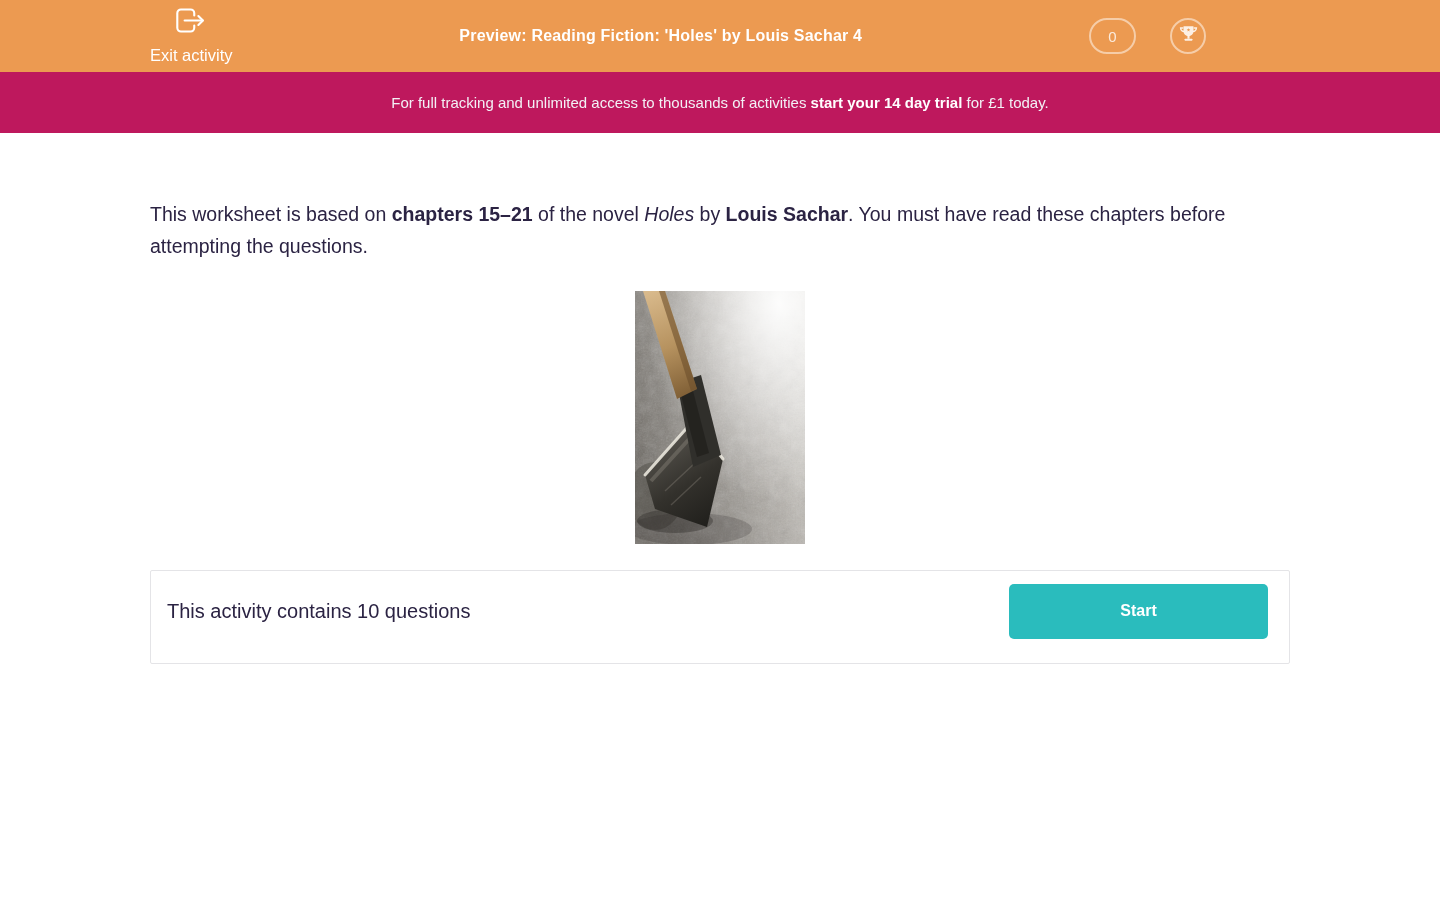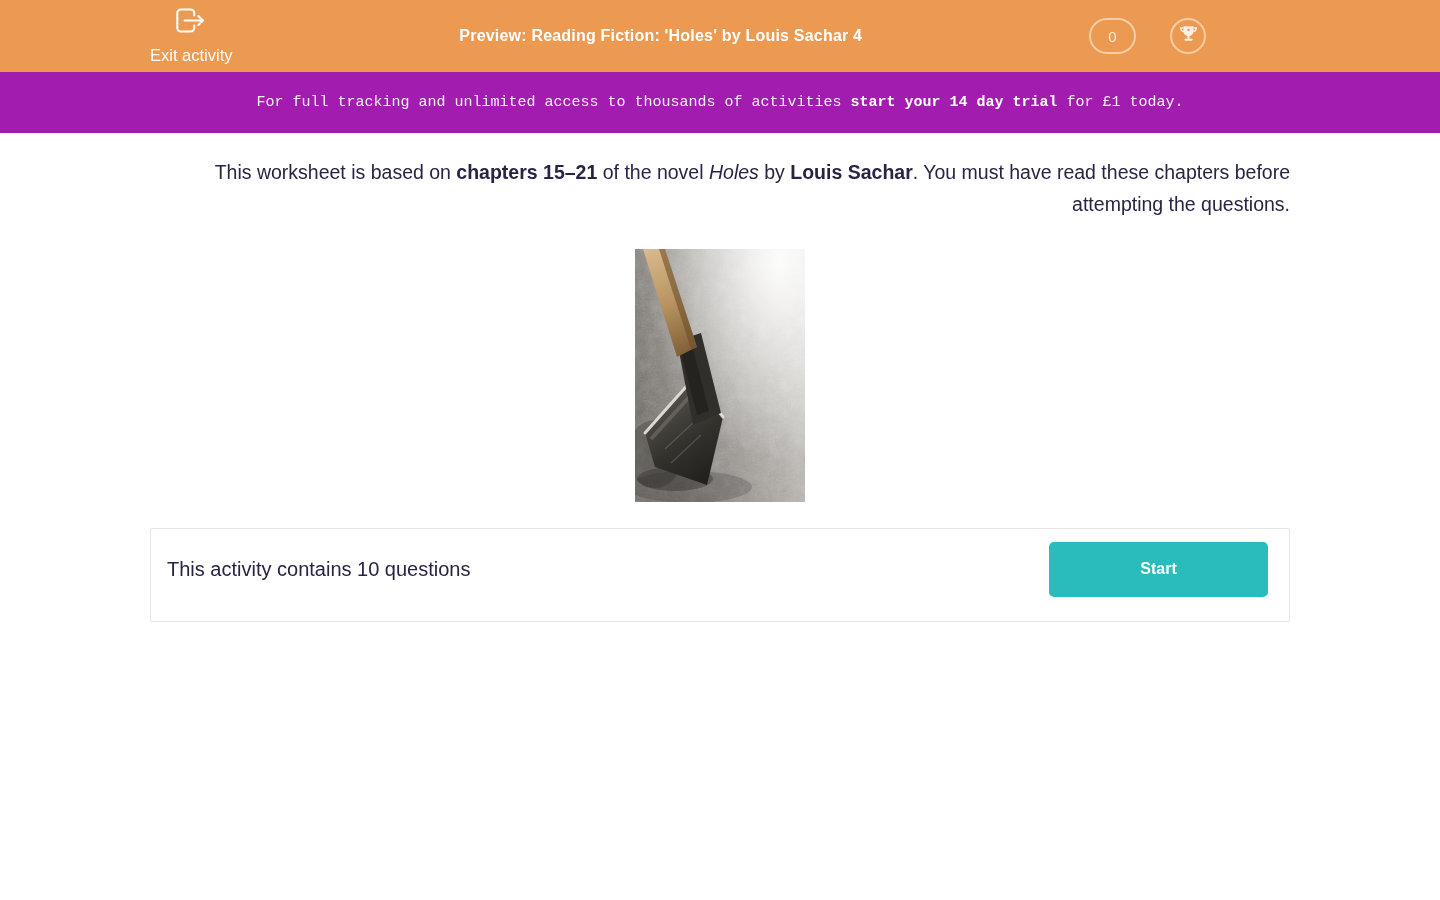--- a/index.html
+++ b/index.html
@@ -19,40 +19,40 @@
     margin-right:234px; }
   .score-pill { min-width:47px; height:36px; padding:0 10px;
     border:2px solid rgba(255,255,255,0.5); border-radius:18px;
     display:flex; align-items:center; justify-content:center;
     color:rgba(255,255,255,0.8); font-size:15px; }
   .trophy-wrap { width:36px; height:36px; border:2px solid rgba(255,255,255,0.5);
     border-radius:50%; display:flex; align-items:center; justify-content:center;
     background:none; cursor:pointer; }
 
   
-  .banner { height:61px; background:#a21caf; display:flex; align-items:center;
-    justify-content:center; color:#f3f1f6; font-size:15px;font-family:Liberation Mono, monospace; }
+  .banner { height:61px; background:#be185d; display:flex; align-items:center;
+    justify-content:center; color:#f3f1f6; font-size:15px; }
   .banner b { font-weight:700; color:#ffffff; }
 
   
   .main { width:1140px; margin:0 auto; }
-  .intro { margin-top:23px; text-align:right; font-size:19.5px;
+  .intro { margin-top:65px; text-align:left; font-size:19.5px;
     line-height:32px; color:#2b2343; }
   .intro b { font-weight:700; }
   .intro i { font-style:italic; }
 
   .photo { width:170px; height:253px; margin:29px auto 0; overflow:hidden; }
   .photo svg { display:block; }
 
   .card { margin-top:26px; height:94px; background:#ffffff;
     border:1px solid #e4e4e7; border-radius:2px; display:flex;
     align-items:center; justify-content:space-between;
     padding:0 21px 12px 16px; }
   .card-text { font-size:20px; color:#2b2343; }
-  .start-btn { width:219px; height:55px; background:#2abcbd; border:none;
+  .start-btn { width:259px; height:55px; background:#2abcbd; border:none;
     border-radius:5px; color:#ffffff; font-size:16px; font-weight:700;
     cursor:pointer; font-family:inherit; }
 </style>
 </head>
 <body>
 
 <div class="header">
   <button class="exit-btn">
     <span>
       <svg width="33" height="27" viewBox="0 0 36 28" fill="none" stroke="#ffffff" stroke-width="2.3" stroke-linecap="round" stroke-linejoin="round">

